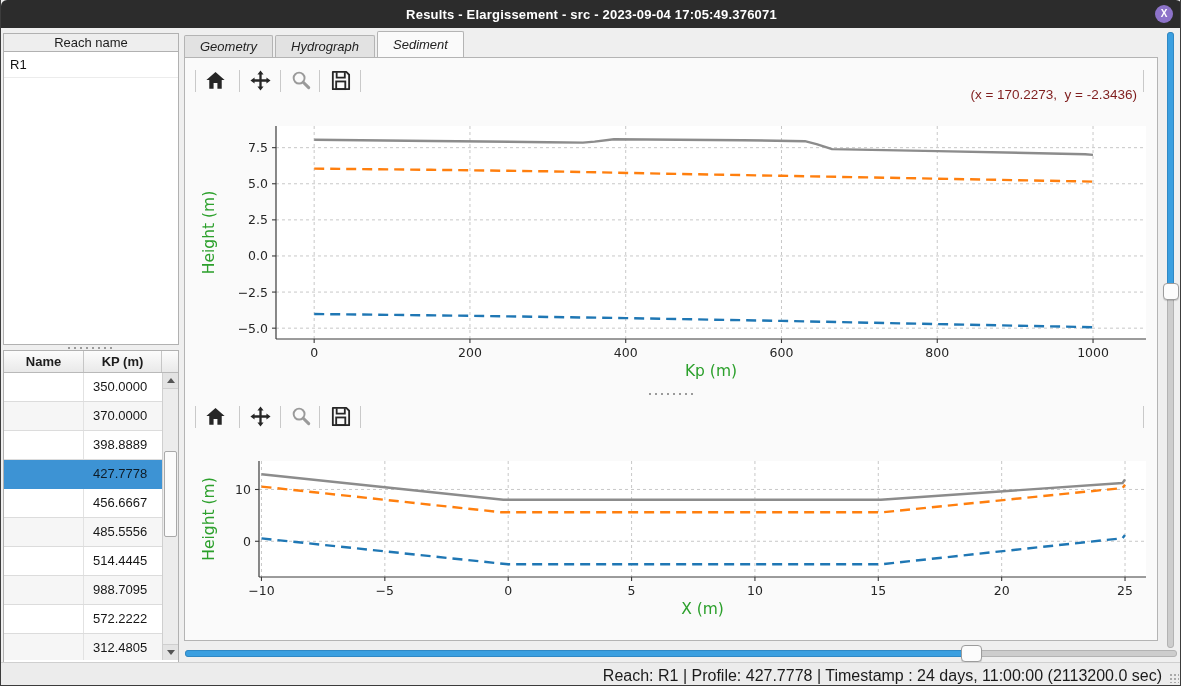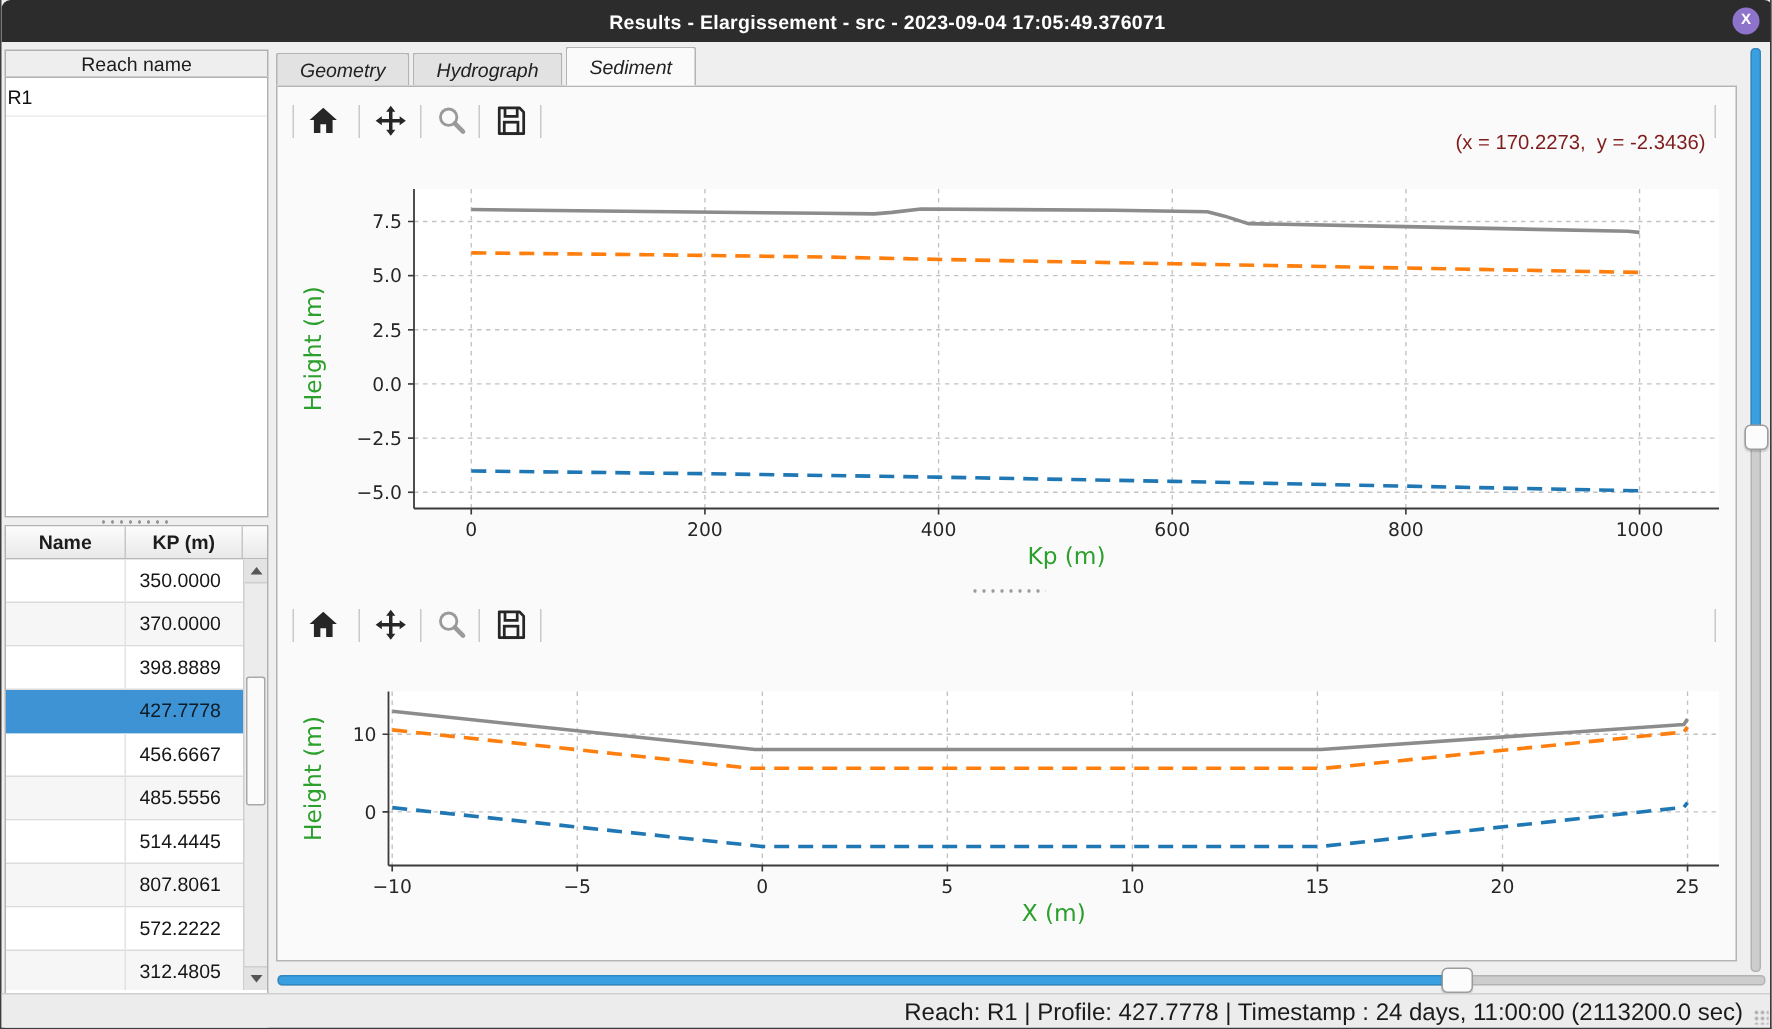--- a/index.html
+++ b/index.html
@@ -13,21 +13,21 @@
   .title { color:#ffffff; font-size:13px; font-weight:600; letter-spacing:.2px; }
   .closebtn { position:absolute; right:9px; top:5px; width:18px; height:18px; border-radius:50%;
               background:#8d73c9; display:flex; align-items:center; justify-content:center; }
   .close-x { color:#fff; font-size:10px; font-weight:700; line-height:1; }
 
   
   .leftpanel { position:absolute; left:2px; top:30px; width:176px; height:632px; background:#efefef; }
   .reach-header { position:absolute; left:0; top:3px; width:176px; height:19px; border:1px solid #b1b1b1;
                   background:#eeeeee; text-align:center; font-size:13px; color:#1d1d1d; line-height:17px; }
   .reach-list { position:absolute; left:0; top:21px; width:176px; height:294px; background:#ffffff; border:1px solid #b1b1b1; }
-  .reach-item { height:26px; line-height:26px; padding-left:1px; font-size:13px; color:#111; border-bottom:1px solid #ececec; }
+  .reach-item { height:26px; line-height:26px; padding-left:6px; font-size:13px; color:#111; border-bottom:1px solid #ececec; }
   .dots { background-image:radial-gradient(circle, #9a9a9a 1px, transparent 1.3px);
           background-size:6px 4px; background-repeat:repeat-x; }
   .lp-splitter { position:absolute; left:63px; top:316px; width:50px; height:4px; }
 
   
   .kp-table { position:absolute; left:0; top:320px; width:176px; height:371px; border:1px solid #b1b1b1; background:#fff; }
   .kp-head { position:absolute; left:0; top:0; width:174px; height:22px; display:flex;
              background:linear-gradient(#fcfcfc,#e9e9e9); border-bottom:1px solid #b9b9b9; }
   .kp-h { font-size:13px; font-weight:700; color:#1d1d1d; text-align:center; line-height:21px; }
   .kp-h.name { width:80px; border-right:1px solid #c6c6c6; }
@@ -128,21 +128,21 @@
           <div class="kp-row alt">
             <div class="c-name"></div>
             <div class="c-kp">485.5556</div>
           </div>
           <div class="kp-row">
             <div class="c-name"></div>
             <div class="c-kp">514.4445</div>
           </div>
           <div class="kp-row alt">
             <div class="c-name"></div>
-            <div class="c-kp">807.8061</div>
+            <div class="c-kp">988.7095</div>
           </div>
           <div class="kp-row">
             <div class="c-name"></div>
             <div class="c-kp">572.2222</div>
           </div>
           <div class="kp-row alt">
             <div class="c-name"></div>
             <div class="c-kp">312.4805</div>
           </div>
         </div>

